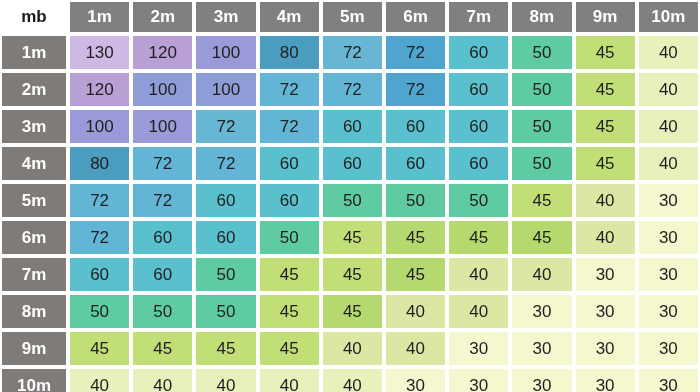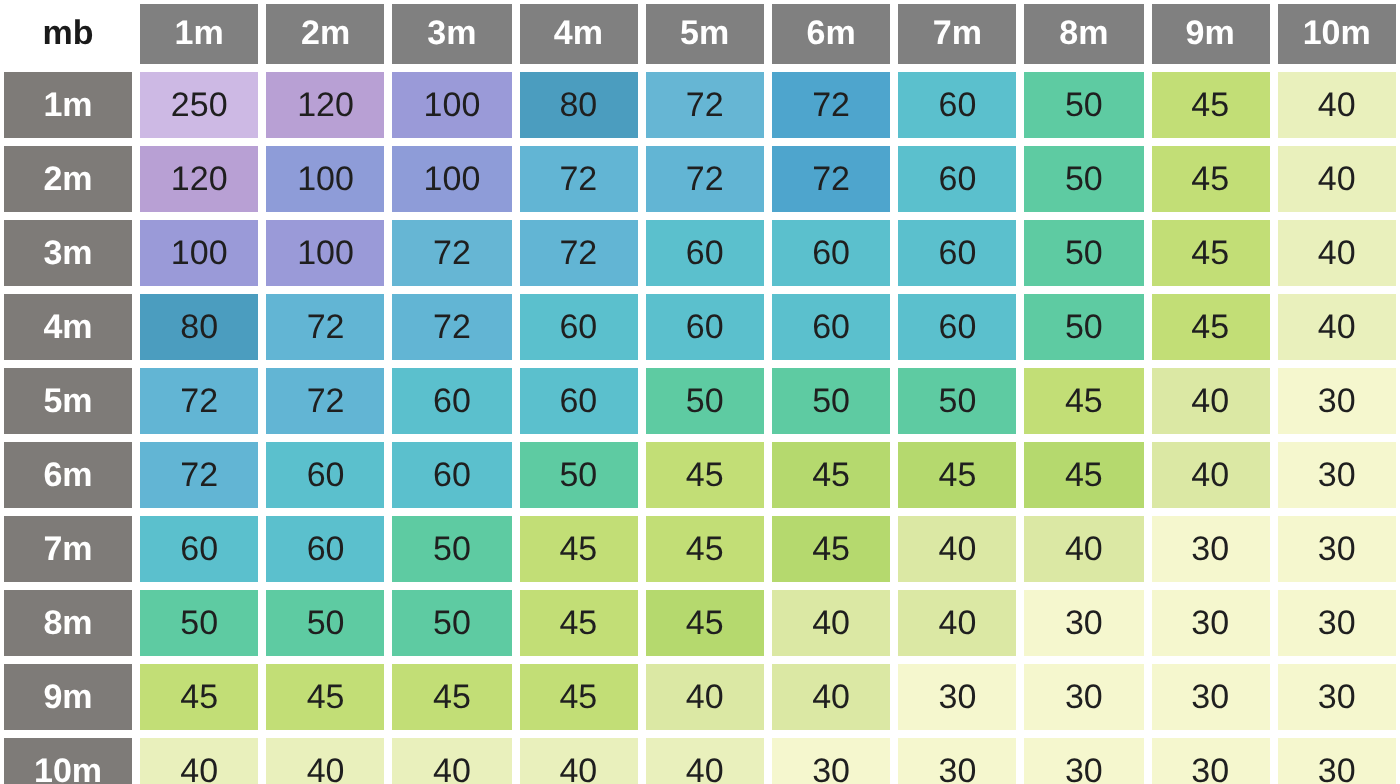--- a/index.html
+++ b/index.html
@@ -72,21 +72,21 @@
         <th class="col-header" style="background: rgb(128, 128, 128); color: rgb(255, 255, 255);">6m</th>
         <th class="col-header" style="background: rgb(128, 128, 128); color: rgb(255, 255, 255);">7m</th>
         <th class="col-header" style="background: rgb(128, 128, 128); color: rgb(255, 255, 255);">8m</th>
         <th class="col-header" style="background: rgb(128, 128, 128); color: rgb(255, 255, 255);">9m</th>
         <th class="col-header" style="background: rgb(128, 128, 128); color: rgb(255, 255, 255);">10m</th>
       </tr>
   </thead>
   <tbody>
       <tr>
         <th class="row-header" style="background: rgb(126, 123, 120); color: rgb(255, 255, 255);">1m</th>
-        <td class="data-cell" style="background: rgb(205, 185, 228); color: rgb(31, 31, 31);">250</td>
+        <td class="data-cell" style="background: rgb(205, 185, 228); color: rgb(31, 31, 31);">130</td>
         <td class="data-cell" style="background: rgb(184, 160, 212); color: rgb(31, 31, 31);">120</td>
         <td class="data-cell" style="background: rgb(154, 154, 216); color: rgb(31, 31, 31);">100</td>
         <td class="data-cell" style="background: rgb(75, 157, 191); color: rgb(31, 31, 31);">80</td>
         <td class="data-cell" style="background: rgb(102, 182, 212); color: rgb(31, 31, 31);">72</td>
         <td class="data-cell" style="background: rgb(78, 165, 205); color: rgb(31, 31, 31);">72</td>
         <td class="data-cell" style="background: rgb(91, 192, 205); color: rgb(31, 31, 31);">60</td>
         <td class="data-cell" style="background: rgb(94, 203, 162); color: rgb(31, 31, 31);">50</td>
         <td class="data-cell" style="background: rgb(194, 222, 118); color: rgb(31, 31, 31);">45</td>
         <td class="data-cell" style="background: rgb(233, 240, 188); color: rgb(31, 31, 31);">40</td>
       </tr>

